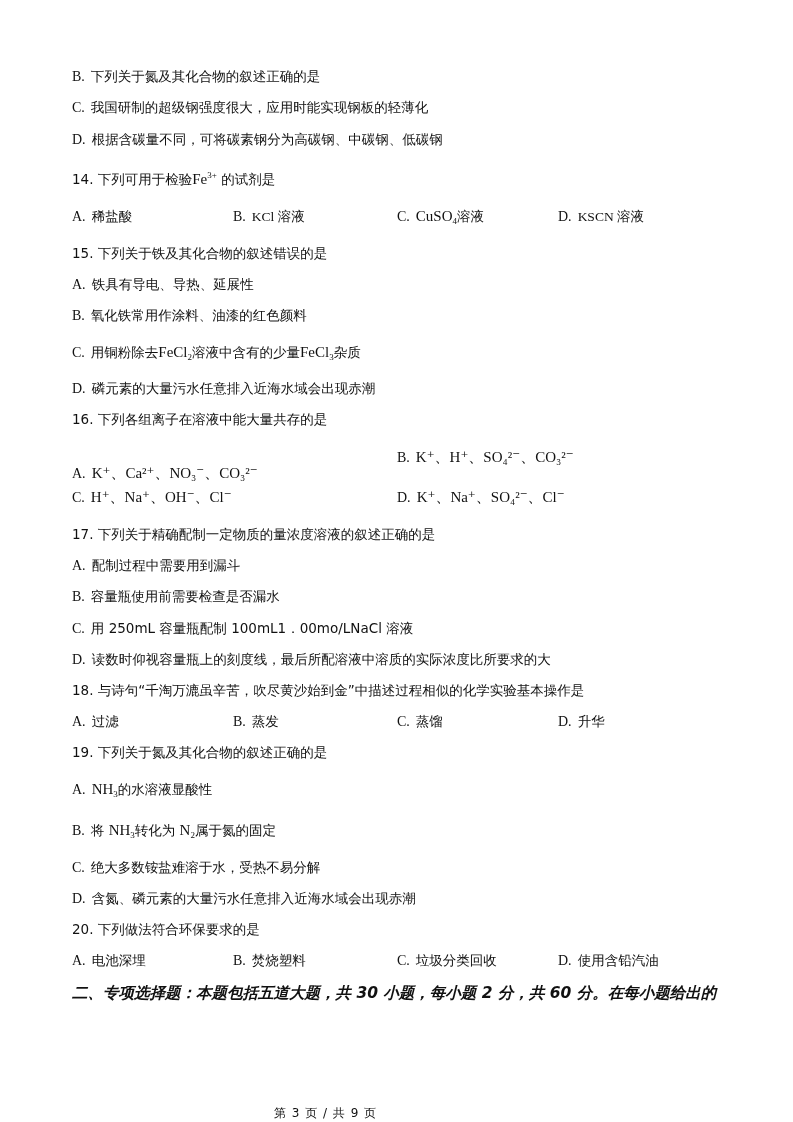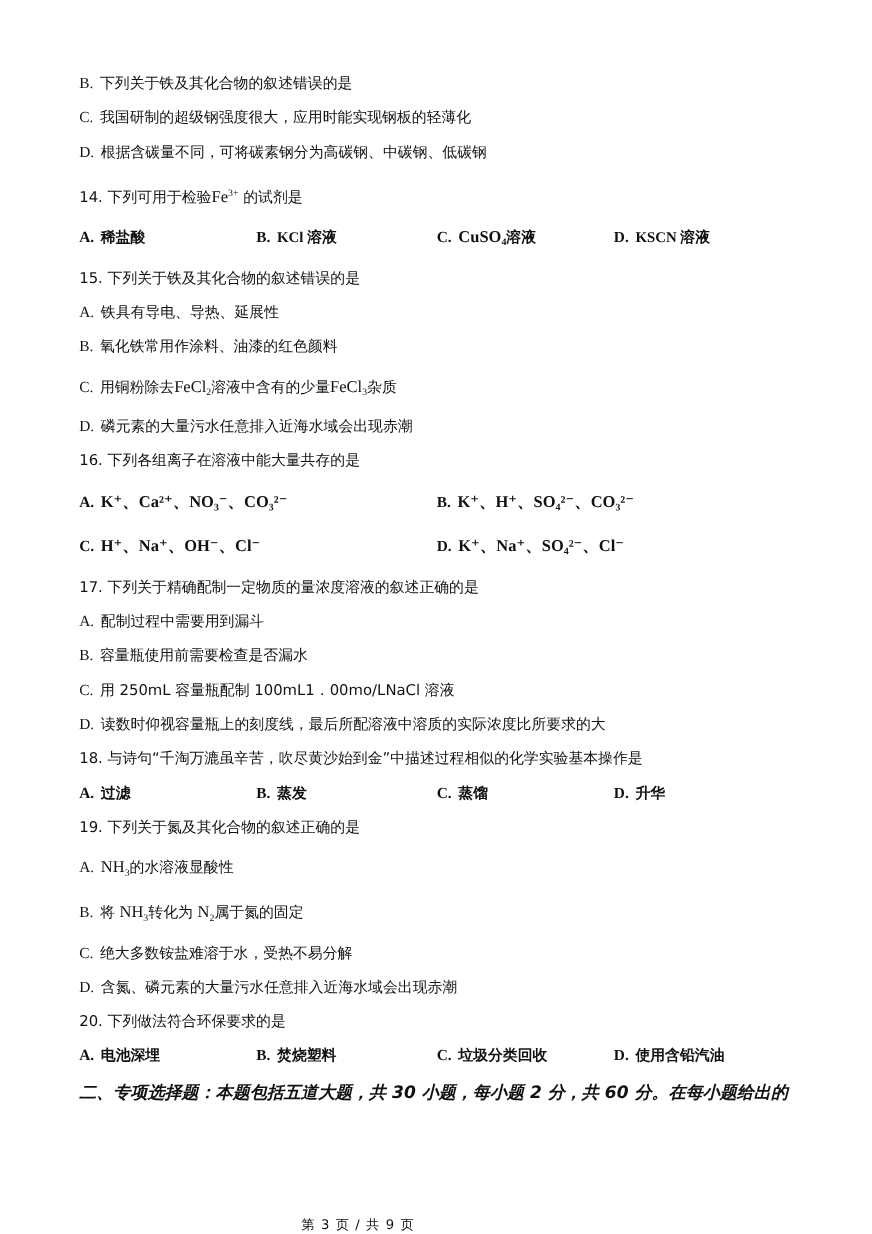--- a/index.html
+++ b/index.html
@@ -5,41 +5,41 @@
   html, body { margin: 0; padding: 0; background: #ffffff; }
   body {
     width: 793px; height: 1122px; position: relative; overflow: hidden;
     font-family: "DejaVu Sans", "Liberation Sans", sans-serif;
     color: #111111;
   }
   .line {
     position: absolute; left: 72px; white-space: nowrap;
     font-size: 13.5px; line-height: 18px; height: 18px;
   }
-  .opt { position: absolute; white-space: nowrap; font-size: 13.5px; line-height: 18px; height: 18px; font-weight: bold; }
+  .opt { position: absolute; white-space: nowrap; font-size: 13.5px; line-height: 18px; height: 18px; }
   .lbl { font-family: "Liberation Serif", "DejaVu Serif", serif; font-size: 14px; margin-right: 6px; }
   .chem { font-family: "Liberation Serif", "DejaVu Serif", serif; font-size: 15px; margin-top: 22px; }
   .chem sub, .chem sup { font-size: 9px; }
   .chem sub { vertical-align: -3px; }
   .chem sup { vertical-align: 6px; }
   .serif { font-family: "Liberation Serif", "DejaVu Serif", serif; }
   .section {
     position: absolute; left: 72px; white-space: nowrap;
     font-size: 15.5px; font-weight: bold; line-height: 20px; font-style: italic;
   }
   .footer {
     position: absolute; left: 0; width: 651px; top: 1105px; text-align: center;
     font-size: 12px; letter-spacing: 1px;
   }
 </style>
 </head>
 <body>
 
 <div class="line" style="top:67px">
-  <span class="lbl">B.</span><span>下列关于铁及其化合物的叙述错误的是</span>
+  <span class="lbl">B.</span><span>下列关于氮及其化合物的叙述正确的是</span>
 </div>
 <div class="line" style="top:98px">
   <span class="lbl">C.</span><span>我国研制的超级钢强度很大，应用时能实现钢板的轻薄化</span>
 </div>
 <div class="line" style="top:130px">
   <span class="lbl">D.</span><span>根据含碳量不同，可将碳素钢分为高碳钢、中碳钢、低碳钢</span>
 </div>
 
 <div class="line" style="top:166px">
   <span>14. 下列可用于检验</span><span class="chem"><span>Fe</span><sup>3+</sup></span><span> 的试剂是</span>
@@ -65,21 +65,21 @@
   <span class="lbl">B.</span><span>氧化铁常用作涂料、油漆的红色颜料</span>
 </div>
 <div class="line" style="top:343px">
   <span class="lbl">C.</span><span>用铜粉除去</span><span class="chem"><span>FeCl</span><sub>2</sub></span><span>溶液中含有的少量</span><span class="chem"><span>FeCl</span><sub>3</sub></span><span>杂质</span>
 </div>
 <div class="line" style="top:379px">
   <span class="lbl">D.</span><span>磷元素的大量污水任意排入近海水域会出现赤潮</span>
 </div>
 
 <div class="line" style="top:410px">16. 下列各组离子在溶液中能大量共存的是</div>
-<div class="opt" style="top:448px; left:72px">
+<div class="opt" style="top:464px; left:72px">
   <span class="lbl">A.</span><span class="chem">K⁺、Ca²⁺、NO₃⁻、CO₃²⁻</span>
 </div>
 <div class="opt" style="top:448px; left:397px">
   <span class="lbl">B.</span><span class="chem">K⁺、H⁺、SO₄²⁻、CO₃²⁻</span>
 </div>
 <div class="opt" style="top:488px; left:72px">
   <span class="lbl">C.</span><span class="chem">H⁺、Na⁺、OH⁻、Cl⁻</span>
 </div>
 <div class="opt" style="top:488px; left:397px">
   <span class="lbl">D.</span><span class="chem">K⁺、Na⁺、SO₄²⁻、Cl⁻</span>

